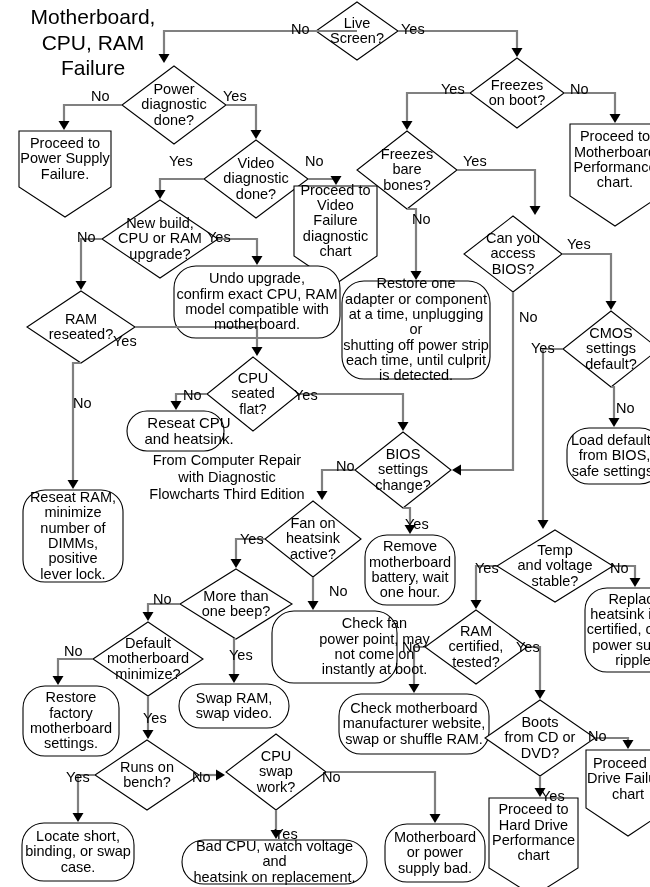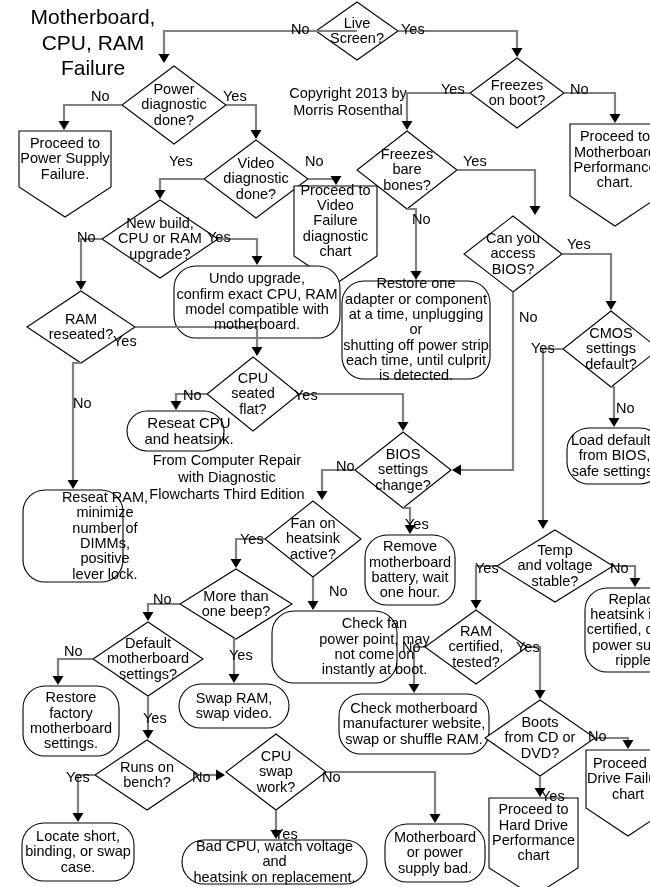--- a/index.html
+++ b/index.html
@@ -166,22 +166,20 @@
       <polygon points="392.5,684 403.5,684 398,693" class="arrowhead"></polygon>
       <polygon points="518.5,690 529.5,690 524,699" class="arrowhead"></polygon>
       <polygon points="606.5,740 617.5,740 612,749" class="arrowhead"></polygon>
       <polygon points="518.5,788 529.5,788 524,797" class="arrowhead"></polygon>
     </svg>
 
   <div class="free-text" id="title-block" style="left:6px;top:4px;width:142px;">Motherboard,
 CPU, RAM
 Failure</div>
 
-  <div class="free-text" id="copyright-block" style="left:258px;top:85px;width:148px;">Copyright 2013 by
-Morris Rosenthal</div>
 
   <div class="free-text" id="source-block" style="left:113px;top:452px;width:196px;">From Computer Repair
 with Diagnostic
 Flowcharts Third Edition</div>
 
   <div id="node-text-layer">
       <div class="node-text" style="left: 300px; top: 2px; width: 82px; height: 58px; font-size: 14.5px;"><span>Live
 Screen?</span></div>
       <div class="node-text" style="left: 106px; top: 66px; width: 104px; height: 78px; font-size: 14.5px;"><span>Power
 diagnostic
@@ -198,21 +196,21 @@
 chart</span></div>
       <div class="node-text" style="left: 86px; top: 200px; width: 116px; height: 78px; font-size: 14.5px;"><span>New build,
 CPU or RAM
 upgrade?</span></div>
       <div class="node-text" style="left: 158px; top: 266px; width: 166px; height: 72px; font-size: 14.5px;"><span>Undo upgrade,
 confirm  exact CPU, RAM
 model compatible with
 motherboard.</span></div>
       <div class="node-text" style="left: 11px; top: 291px; width: 108px; height: 72px; font-size: 14.5px;"><span>RAM
 reseated?</span></div>
-      <div class="node-text" style="left: 7px; top: 490px; width: 100px; height: 92px; font-size: 14.5px; margin-left: 32px;"><span>Reseat RAM,
+      <div class="node-text" style="left: 7px; top: 490px; width: 100px; height: 92px; font-size: 14.5px;"><span>Reseat RAM,
 minimize
 number of
 DIMMs, positive
 lever lock.</span></div>
       <div class="node-text" style="left: 191px; top: 357px; width: 92px; height: 74px; font-size: 14.5px;"><span>CPU
 seated
 flat?</span></div>
       <div class="node-text" style="left: 111px; top: 411px; width: 100px; height: 40px; font-size: 15px; padding-left: 12px;"><span>Reseat CPU
 and heatsink.</span></div>
       <div class="node-text" style="left: 454px; top: 58px; width: 94px; height: 70px; font-size: 14.5px;"><span>Freezes
@@ -252,21 +250,21 @@
       <div class="node-text" style="left: 256px; top: 611px; width: 125px; height: 72px; font-size: 14.5px; margin-left: 40px;"><span>Check fan
 power point, may
 not come on
 instantly at boot.</span></div>
       <div class="node-text" style="left: 164px; top: 569px; width: 112px; height: 70px; font-size: 14.5px;"><span>More than
 one beep?</span></div>
       <div class="node-text" style="left: 163px; top: 684px; width: 110px; height: 44px; font-size: 14.5px;"><span>Swap RAM,
 swap video.</span></div>
       <div class="node-text" style="left: 77px; top: 622px; width: 110px; height: 74px; font-size: 14.5px;"><span>Default
 motherboard
-settings?</span></div>
+minimize?</span></div>
       <div class="node-text" style="left: 7px; top: 686px; width: 96px; height: 70px; font-size: 14.5px;"><span>Restore
 factory
 motherboard
 settings.</span></div>
       <div class="node-text" style="left: 79px; top: 740px; width: 104px; height: 70px; font-size: 14.5px;"><span>Runs on
 bench?</span></div>
       <div class="node-text" style="left: 6px; top: 823px; width: 112px; height: 58px; font-size: 14.5px;"><span>Locate short,
 binding, or swap
 case.</span></div>
       <div class="node-text" style="left: 210px; top: 734px; width: 100px; height: 76px; font-size: 14.5px;"><span>CPU

